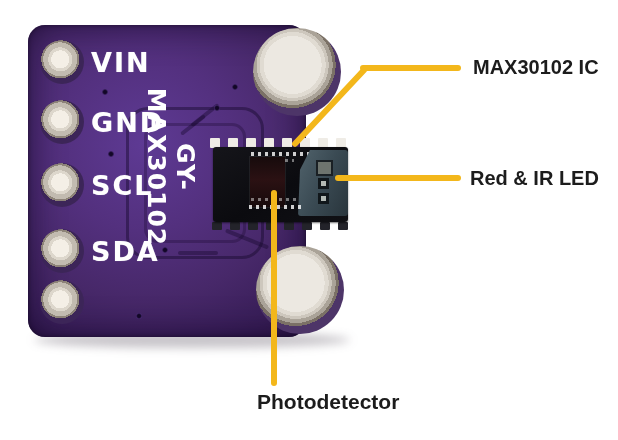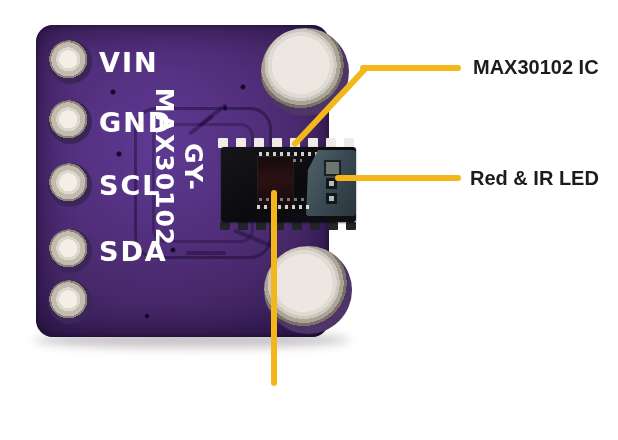--- a/index.html
+++ b/index.html
@@ -3,25 +3,24 @@
 <meta charset="utf-8">
 <style>
   html,body{margin:0;padding:0;background:#ffffff;}
   #stage{
     position:relative;width:618px;height:440px;background:#ffffff;overflow:hidden;
     font-family:"Liberation Sans",sans-serif;
   }
 
   
   #board{
-    position:absolute;left:36px;top:25px;width:278px;height:312px;
+    position:absolute;left:28px;top:25px;width:278px;height:312px;
     border-radius:17px;
     background:radial-gradient(circle at 42% 38%, #5e3a94 0%, #53307e 35%, #472869 62%, #3a1f5a 82%, #2e1749 100%);
     box-shadow:inset 0 0 34px rgba(18,5,38,.65), inset 0 0 5px rgba(0,0,0,.5);
-    padding-left:15px;
   }
   #board-shadow{
     position:absolute;left:34px;top:332px;width:316px;height:16px;border-radius:50%;
     background:rgba(70,60,75,.30);filter:blur(5px);
   }
 
   
   .trace{position:absolute;border:3px solid rgba(22,8,44,.45);border-radius:22px;}
   .trace2{position:absolute;background:rgba(22,8,44,.40);border-radius:2px;}
   .via{position:absolute;width:6px;height:6px;border-radius:50%;
@@ -187,14 +186,15 @@
     </div>
   </div>
 
   <div id="line-ic-diag" class="callout"></div>
   <div id="line-ic-horiz" class="callout"></div>
   <div id="line-led" class="callout"></div>
   <div id="line-pd" class="callout"></div>
 
   <div id="label-ic" class="ann-label">MAX30102 IC</div>
   <div id="label-led" class="ann-label">Red &amp; IR LED</div>
+  <div id="label-pd" class="ann-label">Photodetector</div>
 
 </div>
 
 </body></html>

